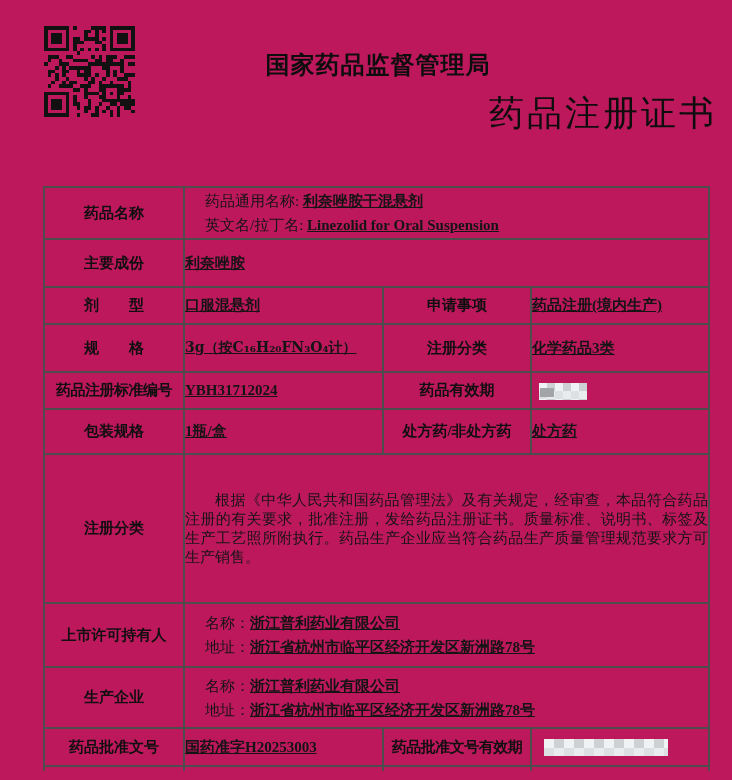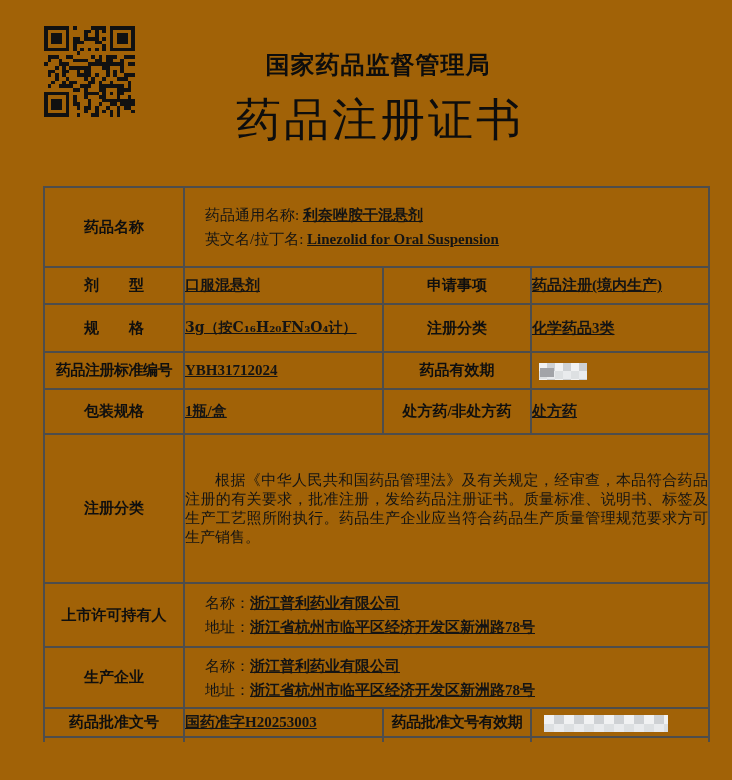--- a/index.html
+++ b/index.html
@@ -1,31 +1,31 @@
 <!DOCTYPE html>
 <html><head>
 <meta charset="utf-8">
 <style>
   html,body{margin:0;padding:0;background:#fff;}
   #page{
-    position:relative;width:732px;height:780px;background:#a16207;
+    position:relative;width:732px;height:780px;background:#be185d;
     font-family:"Liberation Serif","DejaVu Serif",serif;color:#141414;
     overflow:hidden;
   }
   
   #qr{position:absolute;left:44px;top:26px;width:91px;height:91px;}
   #qr svg rect{fill:#111;}
   .title-auth{
     position:absolute;left:43px;top:49px;width:670px;text-align:center;
     font-family:"Liberation Sans","DejaVu Sans",sans-serif;
     font-weight:bold;font-size:24px;letter-spacing:1px;color:#0d0d0d;
   }
   .title-doc{
-    position:absolute;left:43px;top:90px;width:674px;text-align:center;
-    font-size:45px;letter-spacing:3px;font-weight:400;color:#0d0d0d;
+    position:absolute;left:43px;top:90px;width:674px;text-align:right;
+    font-size:35px;letter-spacing:3px;font-weight:400;color:#0d0d0d;
   }
   .meta-row{
     position:absolute;left:54px;right:25px;top:155px;display:flex;
     justify-content:space-between;font-size:16px;font-weight:600;
   }
   .meta-row .lbl{margin-right:5px;font-weight:600;}
   
   table.cert{
     position:absolute;left:43px;top:186px;width:665px;
     border-collapse:collapse;table-layout:fixed;
@@ -376,32 +376,36 @@
 
   <table class="cert">
     <colgroup>
       <col style="width:140px">
         <col style="width:199px">
       <col style="width:148px">
         <col style="width:178px">
     </colgroup>
 
     <tbody>
-        <tr style="height:80px">
+        <tr style="height:52px">
       <td class="lab">药品名称</td>
       <td class="val twoline" colspan="3">
         <div>
           <span class="ltext">药品通用名称: </span><span class="vtext">利奈唑胺干混悬剂</span>
         </div>
         <div>
           <span class="ltext">英文名/拉丁名: </span><span class="vtext">Linezolid for Oral Suspension</span>
         </div>
       </td>
     </tr>
 
+    <tr style="height:48px">
+      <td class="lab">主要成份</td>
+      <td class="val vtext" colspan="3">利奈唑胺</td>
+    </tr>
 
     <tr style="height:37px">
       <td class="lab">剂　　型</td>
       <td class="val vtext">口服混悬剂</td>
       <td class="lab">申请事项</td>
       <td class="val vtext">药品注册(境内生产)</td>
     </tr>
 
     <tr style="height:48px">
       <td class="lab">规　　格</td>
@@ -450,21 +454,21 @@
       <td class="val twoline" colspan="3">
         <div>
           <span class="ltext">名称：</span><span class="vtext">浙江普利药业有限公司</span>
         </div>
         <div>
           <span class="ltext">地址：</span><span class="vtext">浙江省杭州市临平区经济开发区新洲路78号</span>
         </div>
       </td>
     </tr>
 
-    <tr style="height:29px">
+    <tr style="height:38px">
       <td class="lab">药品批准文号</td>
       <td class="val vtext">国药准字H20253003</td>
       <td class="lab small">药品批准文号有效期</td>
       <td class="val" style="padding-left:12px">
         <span class="mosaic m-wide"></span>
       </td>
     </tr>
 
     <tr class="stub" style="height:5px">
       <td></td>

